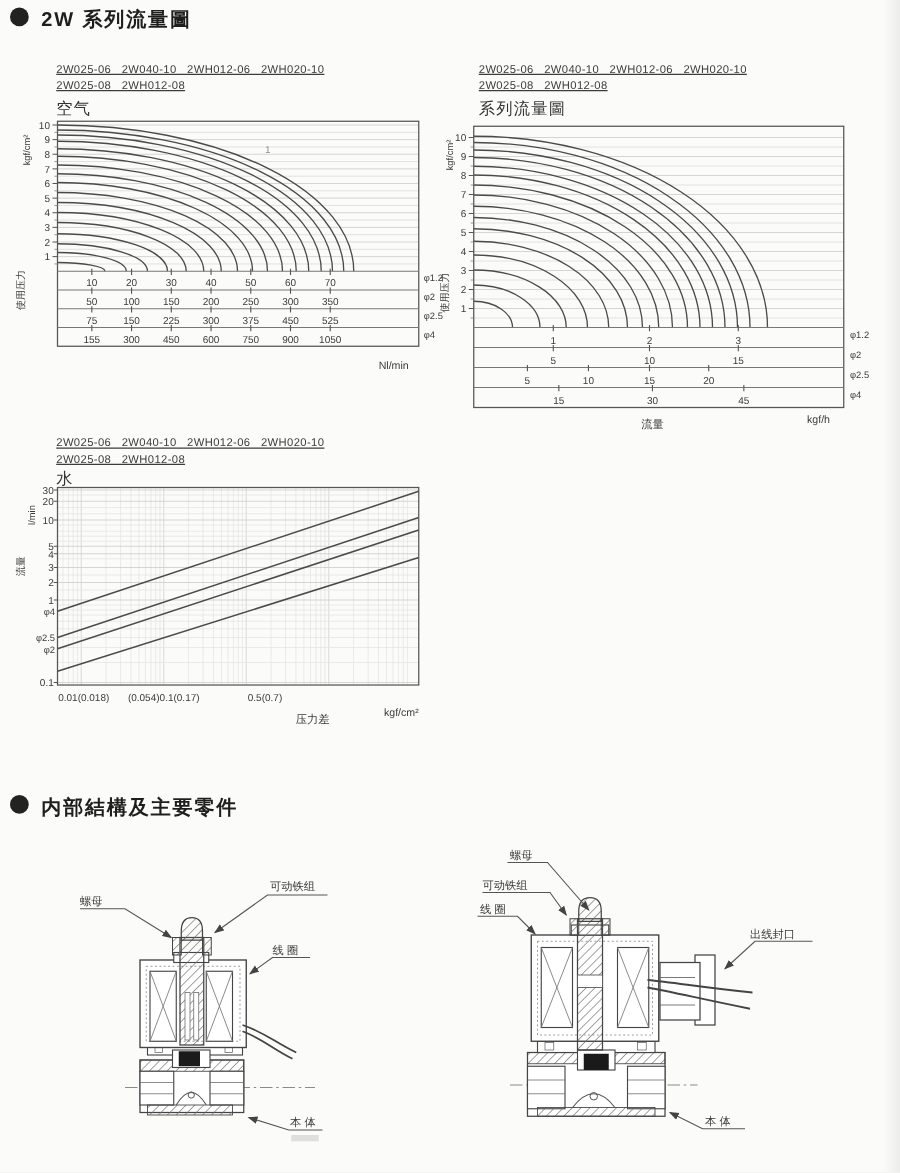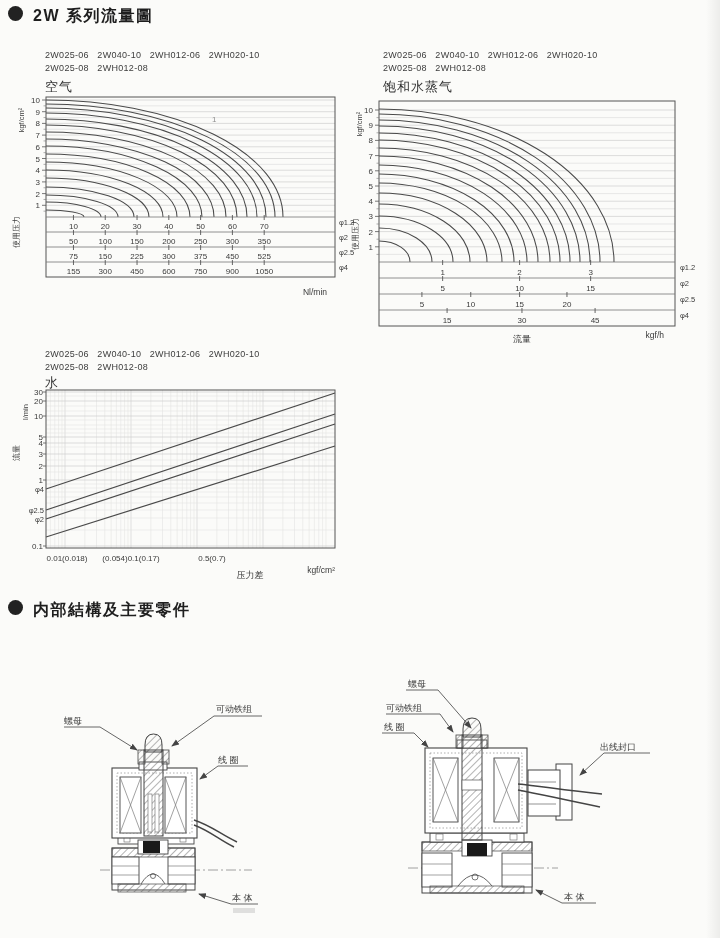--- a/index.html
+++ b/index.html
@@ -1,21 +1,21 @@
 <!DOCTYPE html>
 <html><head>
 <meta charset="utf-8">
 <style>
   html,body{margin:0;padding:0;}
   body{background:#e9e9e7;font-family:"Liberation Sans","DejaVu Sans",sans-serif;}
   #page{position:relative;width:720px;height:938px;background:#fbfbf9;overflow:hidden;margin:0 auto;color:#3a3a3a;}
   .sec-title{position:absolute;display:flex;gap:10px;left:8px;}
   .sec-title .dot{width:15px;height:15px;border-radius:50%;background:#222;}
   .sec-title .txt{font-size:16px;font-weight:bold;color:#1e1e1e;letter-spacing:1.5px;}
-  .models{position:absolute;font-size:9px;color:#3d3d3d;white-space:pre;letter-spacing:.3px;}
+  .models{position:absolute;font-size:9px;color:#3d3d3d;white-space:pre;letter-spacing:.3px;text-decoration:underline;}
   .medium{position:absolute;font-size:13px;color:#333;letter-spacing:1px;}
   #canvas{position:absolute;left:0;top:0;}
   .edge{position:absolute;right:0;top:0;width:14px;height:938px;
         background:linear-gradient(to right,rgba(0,0,0,0),rgba(0,0,0,.06));}
   .artifact{position:absolute;left:233px;top:908px;width:22px;height:5px;background:#c9c9c9;opacity:.55;}
 </style>
 </head>
 <body>
 
 <div id="page">
@@ -24,27 +24,27 @@
     <span class="dot"></span>
     <span class="txt">2W 系列流量圖</span>
   </div>
 
   <div class="models" style="left:45px;top:50px;">2W025-06   2W040-10   2WH012-06   2WH020-10</div>
   <div class="models" style="left:45px;top:63px;">2W025-08   2WH012-08</div>
   <div class="medium" style="left:45px;top:78px;">空气</div>
 
   <div class="models" style="left:383px;top:50px;">2W025-06   2W040-10   2WH012-06   2WH020-10</div>
   <div class="models" style="left:383px;top:63px;">2W025-08   2WH012-08</div>
-  <div class="medium" style="left:383px;top:78px;">饱和水蒸气</div>
+  <div class="medium" style="left:383px;top:78px;">系列流量圖</div>
 
   <div class="models" style="left:45px;top:349px;">2W025-06   2W040-10   2WH012-06   2WH020-10</div>
   <div class="models" style="left:45px;top:362px;">2W025-08   2WH012-08</div>
   <div class="medium" style="left:45px;top:374px;">水</div>
 
-  <div class="sec-title" style="top:600px;">
+  <div class="sec-title" style="top:636px;">
     <span class="dot"></span>
     <span class="txt">内部結構及主要零件</span>
   </div>
 
   <svg id="canvas" width="720" height="938" viewBox="0 0 720 938">
       <defs>
         <pattern id="hatch" width="5" height="5" patternUnits="userSpaceOnUse" patternTransform="rotate(45)">
           <line x1="0" y1="0" x2="0" y2="5" stroke="#6a6a6a" stroke-width="1"></line>
         </pattern>
         <marker id="arr" markerWidth="8" markerHeight="7" refX="7" refY="3" orient="auto" markerUnits="userSpaceOnUse">

